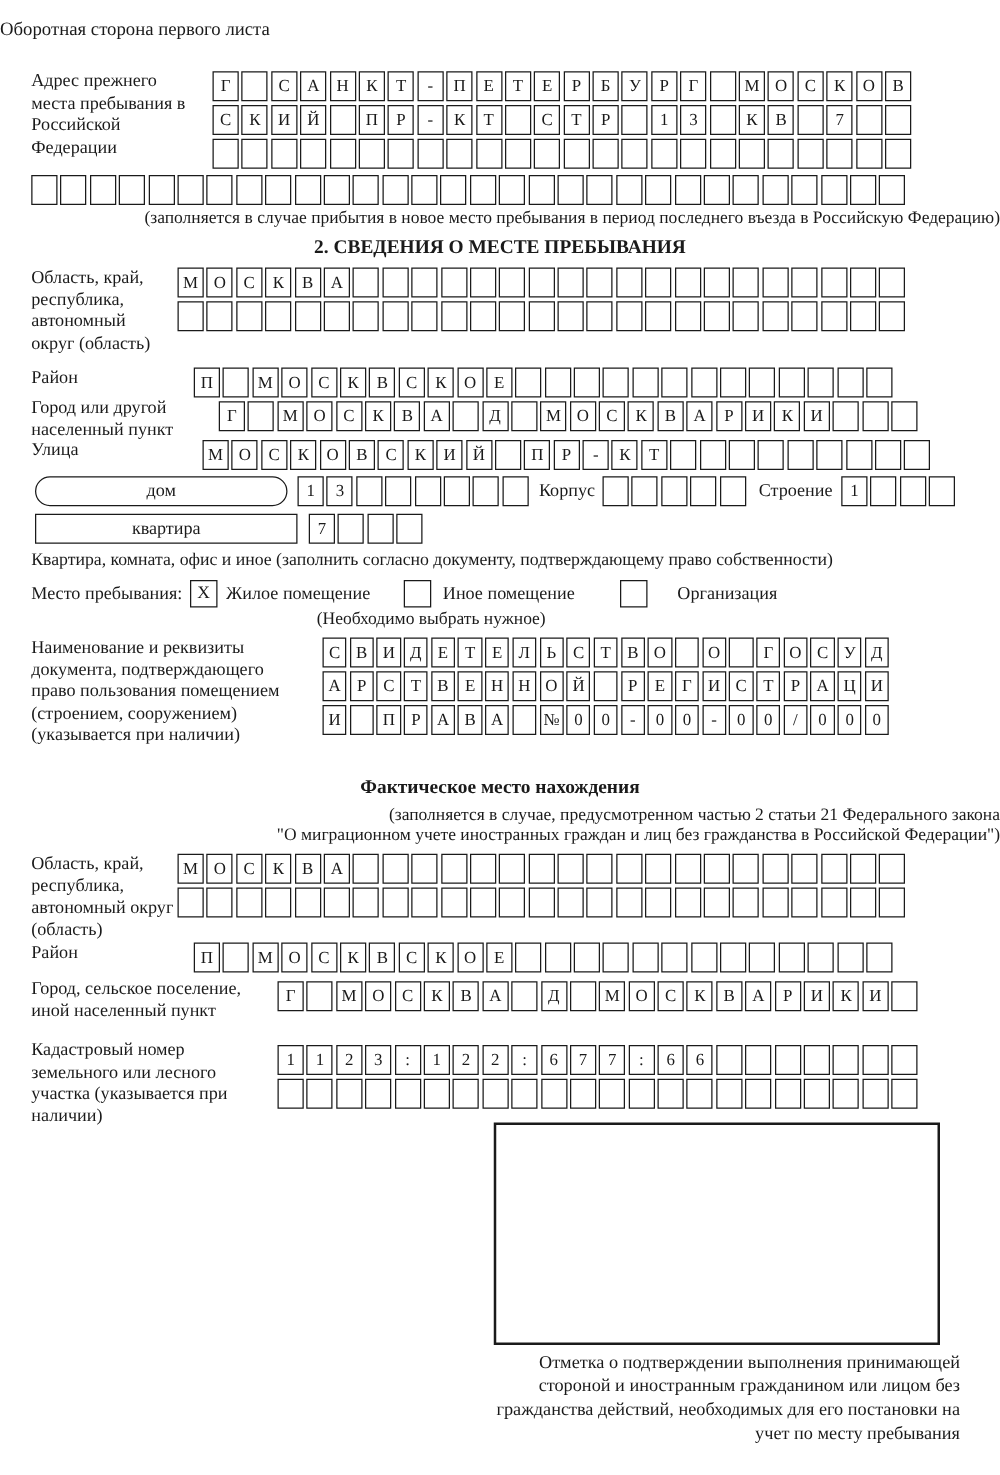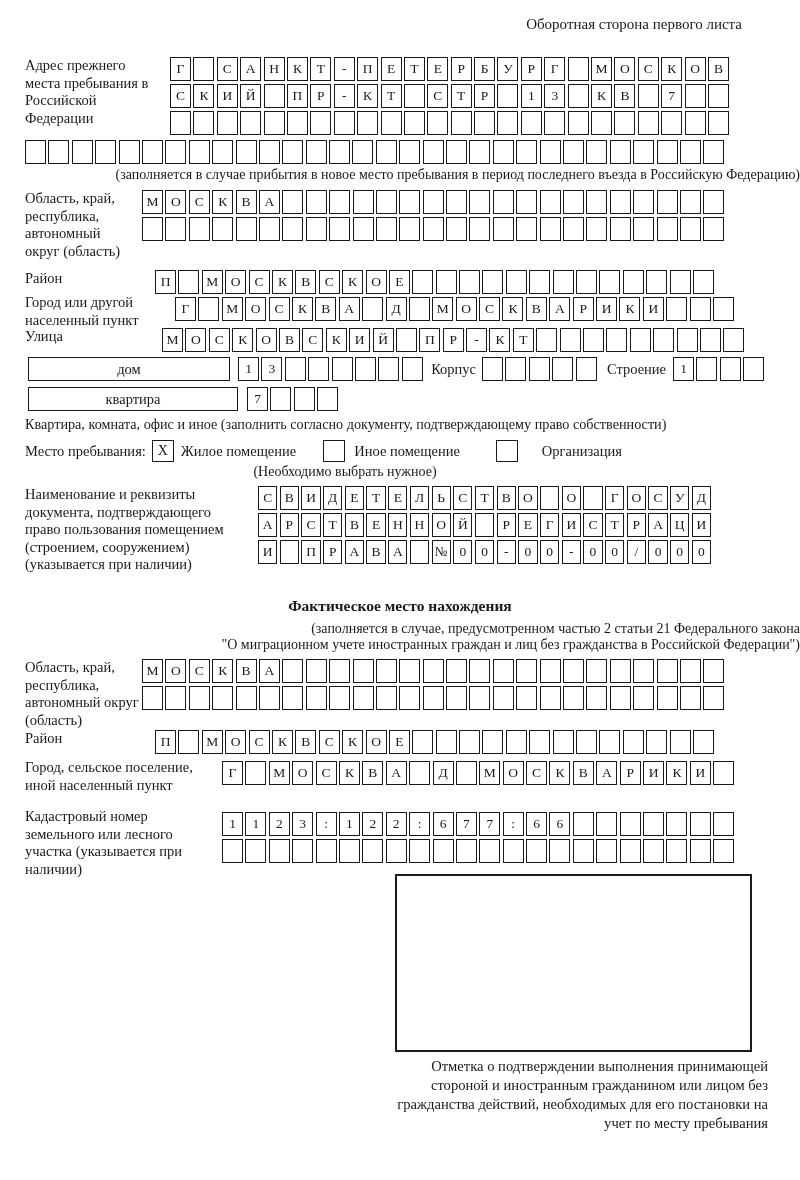--- a/index.html
+++ b/index.html
@@ -3,21 +3,21 @@
 <meta charset="utf-8">
 <style>
   * { margin:0; padding:0; box-sizing:content-box; }
   html,body { background:#ffffff; }
   .page {
     position:relative; width:800px; height:1180px; margin:0 auto;
     background:#ffffff; color:#1a1a1a;
     font-family:"Liberation Serif","DejaVu Serif",serif;
     overflow:hidden;
   }
-  .header-note { margin-top:16px; padding-right:58px; text-align:right; font-size:15px; }
+  .header-note { margin-top:16px; padding-right:58px; font-size:15px; }
 
   .block { position:relative; margin-left:0; }
   .flabel { position:absolute; left:25px; top:0; font-size:14.5px; line-height:17.5px; }
   .rows { display:flex; flex-direction:column; }
   .cellrow { display:flex; height:25px; margin-bottom:2px; }
   .cell {
     width:19px; height:22px; border:1.5px solid #1a1a1a; margin-right:2.4px;
     display:inline-flex; align-items:center; justify-content:center;
     font-size:13.5px; line-height:1;
   }
@@ -155,20 +155,21 @@
       <span class="cell"></span>
       <span class="cell"></span>
       <span class="cell"></span>
       <span class="cell"></span>
       <span class="cell"></span>
       <span class="cell"></span>
       <span class="cell"></span>
     </div>
   <div class="center-note" style="margin-top:2px;">(заполняется в случае прибытия в новое место пребывания в период последнего въезда в Российскую Федерацию)</div>
 
+  <div class="sec-title" style="margin-top:6px;">2. СВЕДЕНИЯ О МЕСТЕ ПРЕБЫВАНИЯ</div>
 
   <div class="block" style="margin-top:7px; height:56px;">
     <div class="flabel" style="width:112px;">Область, край, республика, автономный округ (область)</div>
     <div class="rows" style="margin-left:142px;">
       <div class="cellrow">
           <span class="cell">М</span>
           <span class="cell">О</span>
           <span class="cell">С</span>
           <span class="cell">К</span>
           <span class="cell">В</span>
@@ -308,21 +309,21 @@
         <span class="cell"></span>
         <span class="cell"></span>
         <span class="cell"></span>
         <span class="cell"></span>
         <span class="cell"></span>
         <span class="cell"></span>
       </div>
   </div>
 
   <div style="display:flex; margin-left:28px; margin-top:2px; height:27px;">
-    <div class="namedbox" style="width:200px;">дом</div>
+    <div class="namedbox" style="width:200px;border-radius:12px;">дом</div>
     <div class="cellrow" style="margin-left:8px;">
         <span class="cell">1</span>
         <span class="cell">3</span>
         <span class="cell"></span>
         <span class="cell"></span>
         <span class="cell"></span>
         <span class="cell"></span>
         <span class="cell"></span>
         <span class="cell"></span>
       </div>

